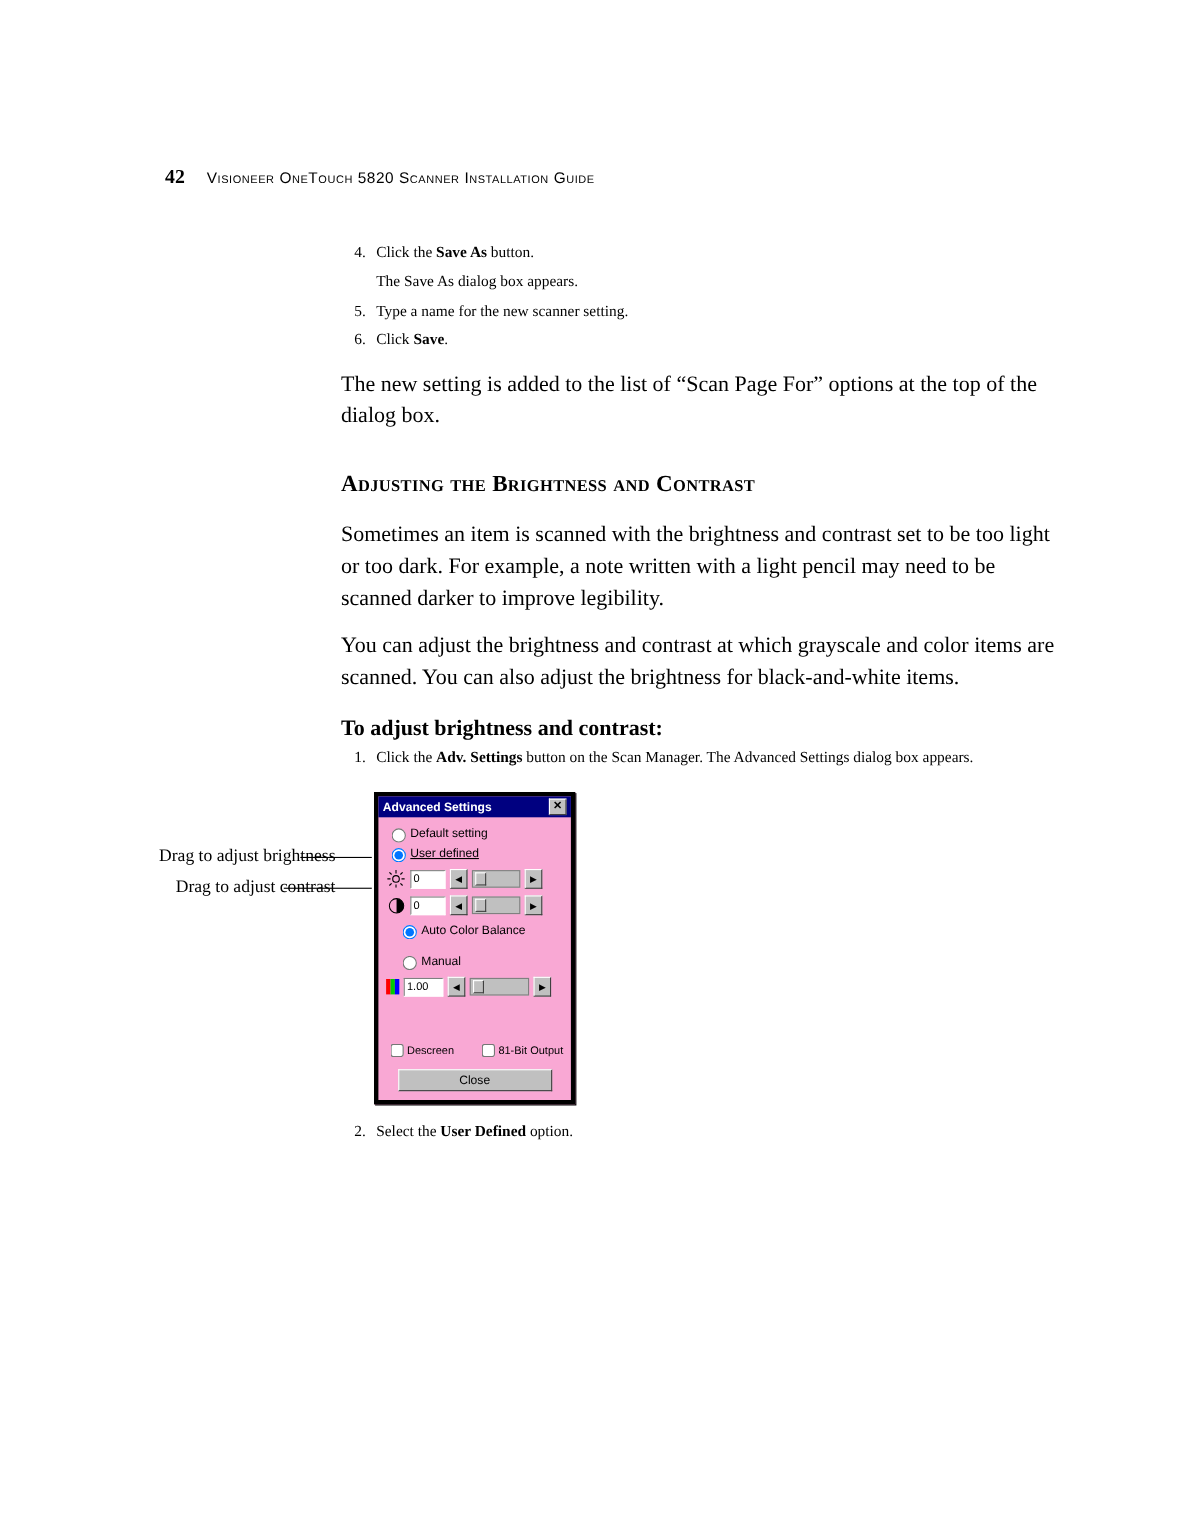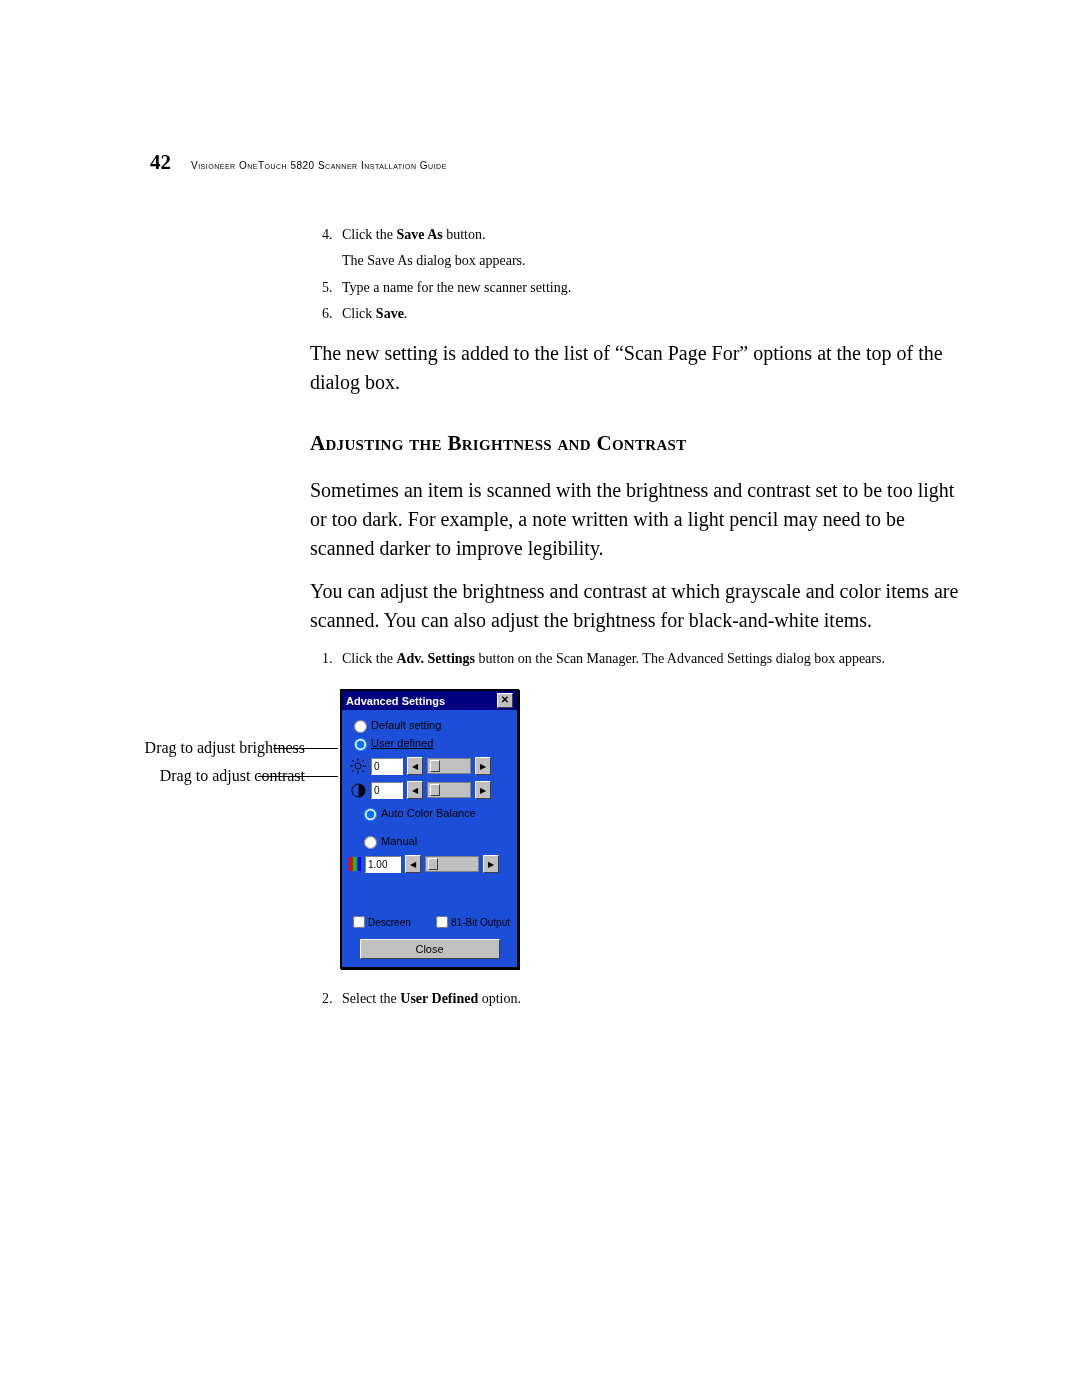--- a/index.html
+++ b/index.html
@@ -15,28 +15,28 @@
     position: relative;
   }
   .header-row {
     display: flex;
     align-items: baseline;
     font-size: 16px;
     margin-bottom: 50px;
   }
   .page-number {
     font-weight: bold;
-    font-size: 21px;
+    font-size: 18px;
     margin-right: 20px;
   }
   .header-text {
     font-family: "Arial Narrow", Arial, sans-serif;
     font-variant: small-caps;
     letter-spacing: 0.5px;
-    font-size: 10px;
+    font-size: 14px;
   }
   .content {
     margin-left: 160px;
   }
   ol {
     margin: 0 0 15px 0;
     padding-left: 26px;
     font-size: 14px;
     line-height: 1.45;
   }
@@ -81,22 +81,22 @@
     white-space: nowrap;
     font-family: Liberation Serif, serif;
   }
   .callout-line {
     border-top: 1px solid #000;
     position: absolute;
     height: 0;
   }
   .dialog {
     width: 175px;
-    background: #1d4ed8;
-    border: 2px solid #000000;
+    background: #f9a8d4;
+    border: 4px solid #000000;
     font-family: "MS Sans Serif", Tahoma, Arial, sans-serif;
     font-size: 11px;
     box-shadow: 1px 1px 0 #000;
     position: relative;
     margin-left: 0;
   }
   .titlebar {
     background: #000080;
     color: #fff;
     font-weight: bold;
@@ -241,20 +241,21 @@
       </li>
     </ol>
 
     <p class="body">The new setting is added to the list of “Scan Page For” options at the top of the dialog box.</p>
 
     <div class="heading">Adjusting the Brightness and Contrast</div>
 
     <p class="body">Sometimes an item is scanned with the brightness and contrast set to be too light or too dark. For example, a note written with a light pencil may need to be scanned darker to improve legibility.</p>
     <p class="body">You can adjust the brightness and contrast at which grayscale and color items are scanned. You can also adjust the brightness for black-and-white items.</p>
 
+    <p class="subhead">To adjust brightness and contrast:</p>
 
     <ol start="1">
       <li>
         <span>Click the </span><strong>Adv. Settings</strong><span> button on the Scan Manager. The Advanced Settings dialog box appears.</span>
       </li>
     </ol>
 
     <div class="dialog-area">
 
       <div class="callouts">

